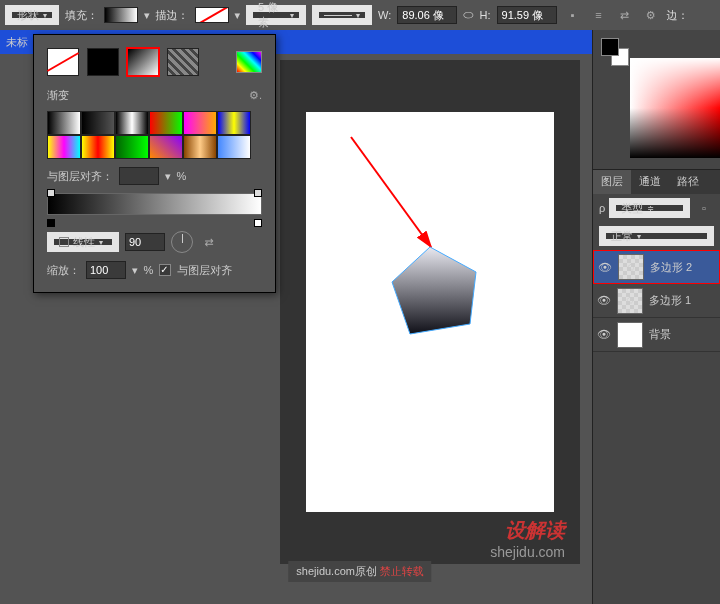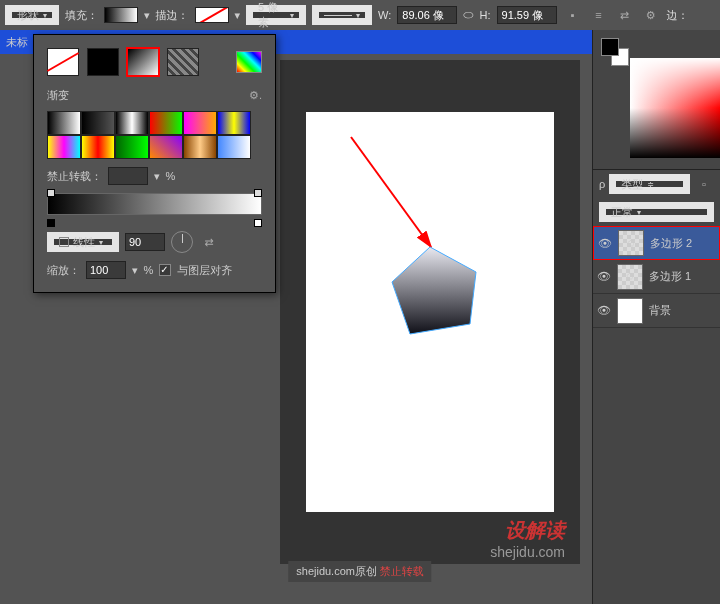--- a/index.html
+++ b/index.html
@@ -125,21 +125,21 @@
     <div class="preset" style="background:linear-gradient(90deg,#f0f,#fa0)"></div>
     <div class="preset" style="background:linear-gradient(90deg,#00f,#ff0,#00f)"></div>
     <div class="preset" style="background:linear-gradient(90deg,#ff0,#f0f,#0ff)"></div>
     <div class="preset" style="background:linear-gradient(90deg,#ff0,#f00,#ff0)"></div>
     <div class="preset" style="background:linear-gradient(90deg,#060,#0f0)"></div>
     <div class="preset" style="background:linear-gradient(45deg,#f80,#80f)"></div>
     <div class="preset" style="background:linear-gradient(90deg,#840,#fc8,#840)"></div>
     <div class="preset" style="background:linear-gradient(90deg,#48f,#fff)"></div>
   </div>
   <div class="opacity-row">
-    <span>禁止转载：</span>
+    <span>与图层对齐：</span>
     <input class="small-input" style="">
     <span class="arrow">▾</span>
     <span>%</span>
   </div>
   <div class="grad-editor">
     <div class="stop" style="left:0;top:-4px"></div>
     <div class="stop" style="right:0;top:-4px"></div>
     <div class="grad-bar"></div>
     <div class="stop" style="left:0;bottom:-4px;background:#000"></div>
     <div class="stop" style="right:0;bottom:-4px;background:#fff"></div>
@@ -190,20 +190,25 @@
 <div class="watermark2">shejidu.com</div>
 
 <div class="right-panels">
   <div class="color-panel" style="position:relative">
     <div class="fg-bg">
       <div class="fg-sw"></div>
       <div class="bg-sw"></div>
     </div>
     <div class="color-ramp"></div>
   </div>
+  <div class="panel-tabs">
+    <div class="panel-tab active">图层</div>
+    <div class="panel-tab">通道</div>
+    <div class="panel-tab">路径</div>
+  </div>
   <div class="layers-panel">
     <div class="layer-controls">
       <span>ρ</span>
       <div class="dropdown" style="flex:1">
         <span>类型</span>
         <span class="arrow">≑</span>
       </div>
       <div class="icon-btn">▫</div>
     </div>
     <div class="layer-controls">

